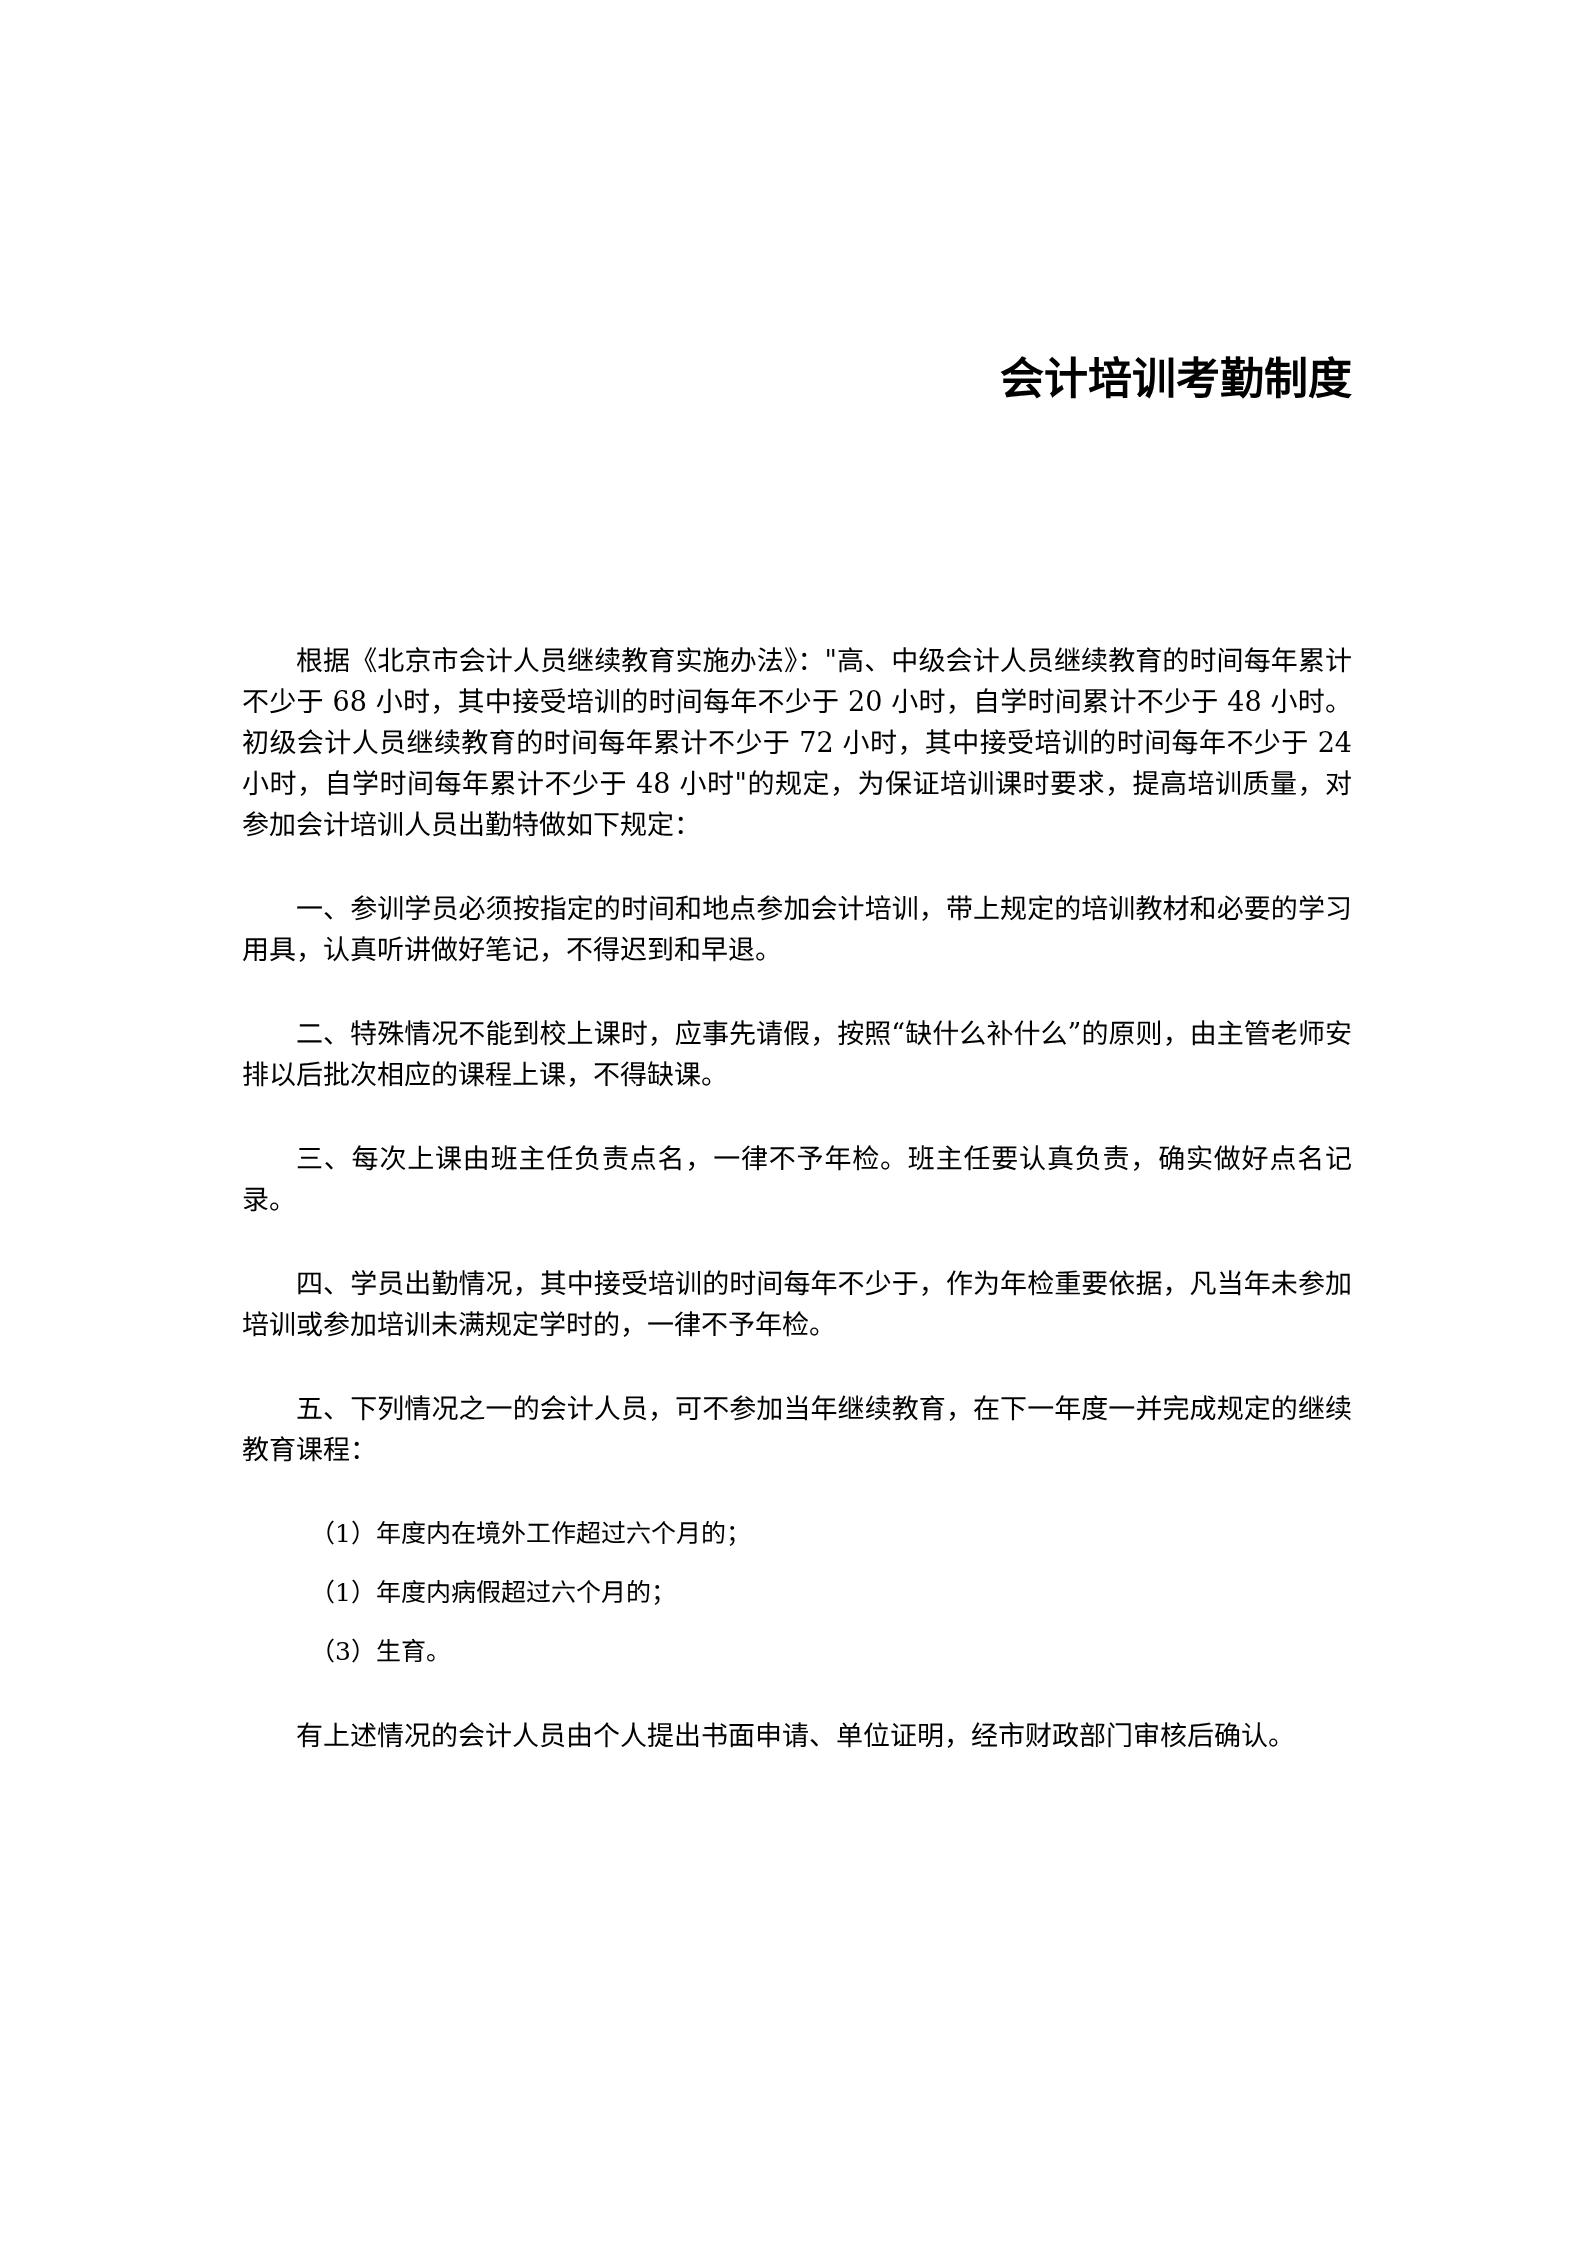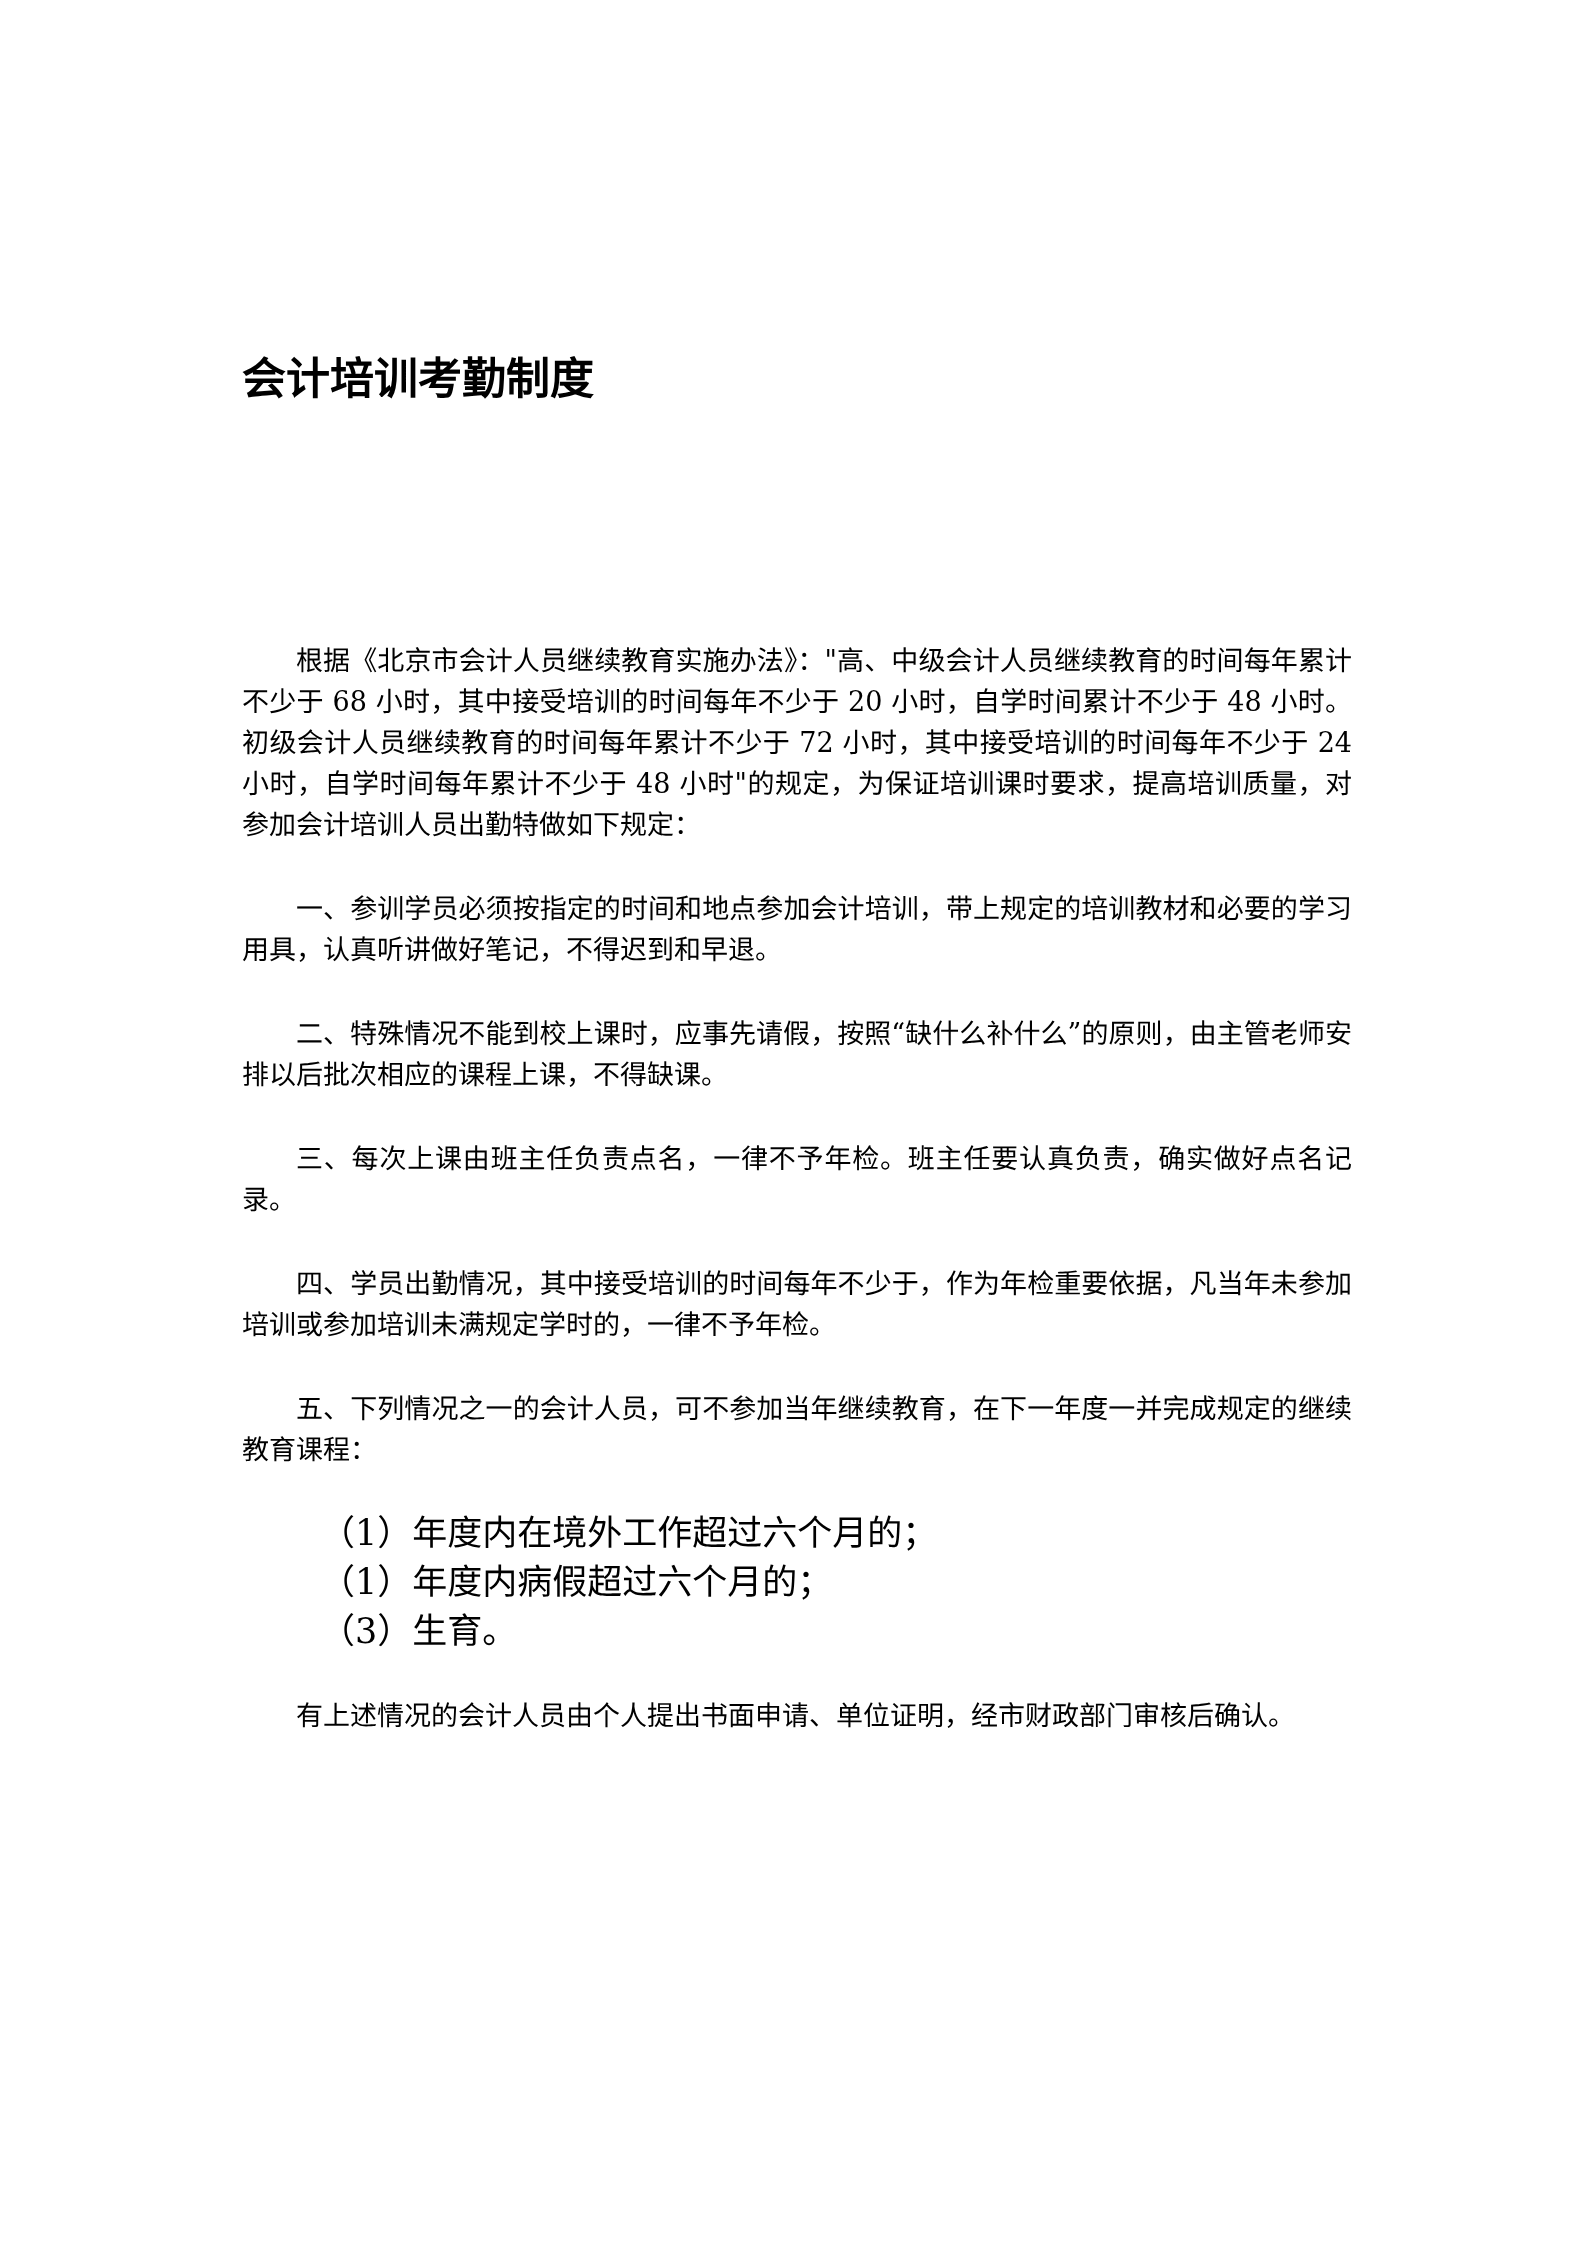--- a/index.html
+++ b/index.html
@@ -17,38 +17,38 @@
     box-sizing: border-box;
     padding: 0 235px 0 242px;
     font-family: "DejaVu Serif", "Liberation Serif", serif;
   }
   .doc-title {
     margin: 352px 0 235px 0;
     font-family: "DejaVu Sans", "Liberation Sans", sans-serif;
     font-weight: 700;
     font-size: 44px;
     line-height: 53px;
-    text-align: left;
+    text-align: right;
     letter-spacing: 0px;
     color: #000000;
   }
   .para {
     margin: 0 0 43px 0;
     font-size: 27px;
     line-height: 41px;
     text-align: justify;
     text-indent: 2em;
     color: #000000;
   }
   .list-block {
     margin: 0 0 43px 0;
   }
   .list-item {
-    margin: 8px;
-    font-size: 35px;
+    margin: 18px;
+    font-size: 25px;
     line-height: 41px;
     text-indent: 2em;
     color: #000000;
   }
   .closing {
     margin-bottom: 8px;
   }
 </style>
 </head>
 <body>

